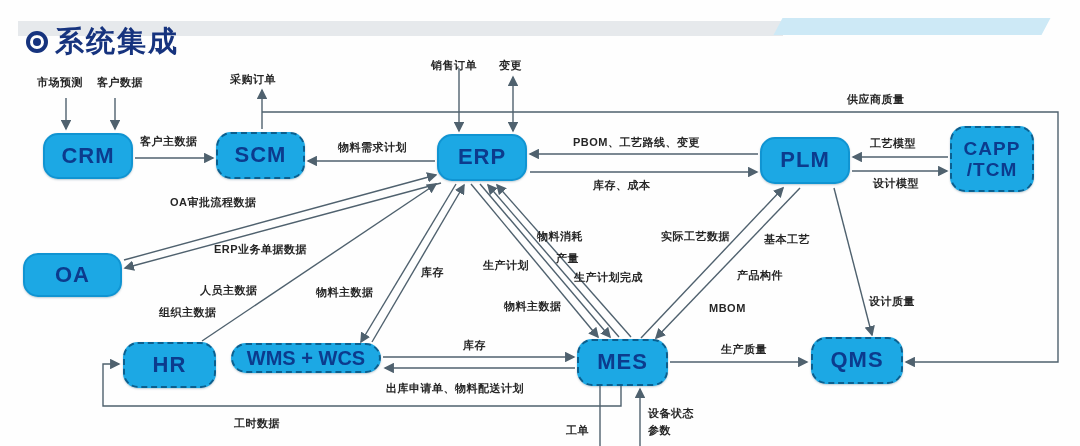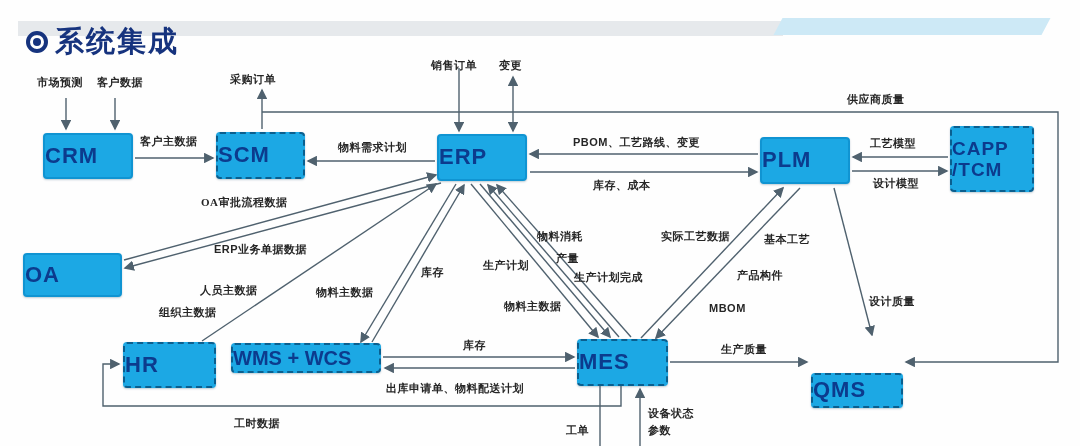--- a/index.html
+++ b/index.html
@@ -11,22 +11,22 @@
   .stage{position:absolute;inset:0;width:1080px;height:446px;}
   
   .band{position:absolute;left:18px;top:21px;width:765px;height:15px;background:#e6e9ec;}
   .ribbon{position:absolute;left:778px;top:18px;width:268px;height:17px;background:#cde9f6;transform:skewX(-28deg);}
   .title-wrap{position:absolute;left:26px;top:22px;display:flex;align-items:center;gap:7px;z-index:5;}
   .bullseye{width:22px;height:22px;border:4px solid #16337e;border-radius:50%;position:relative;box-sizing:border-box;}
   .bullseye::after{content:"";position:absolute;left:50%;top:50%;width:8px;height:8px;margin:-4px 0 0 -4px;border-radius:50%;background:#16337e;}
   .title-text{font-size:29px;font-weight:bold;color:#16337e;letter-spacing:2px;}
   
   .node{
-    position:absolute;display:flex;justify-content:center;flex-direction:column;
-    background:#1ca8e4;border-radius:4px;box-sizing:border-box;z-index:2;
+    position:absolute;display:flex;align-items:center;justify-content:center;flex-direction:column;
+    background:#1ca8e4;border-radius:15px;box-sizing:border-box;z-index:2;
     color:#0c3b8d;font-weight:bold;font-size:22px;letter-spacing:1px;
     box-shadow:0 1px 2px rgba(0,60,90,.25);
   }
   .node.solid{border:2px solid #1094d2;}
   .node.dashed{border:2px dashed #0a5f8f;}
   .node .l2{line-height:1.12;}
   .node[data-name="node-capp"]{font-size:19px;}
   .node[data-name="node-wms"]{font-size:20px;letter-spacing:0;}
   
   svg.edges{position:absolute;inset:0;z-index:3;pointer-events:none;}
@@ -109,38 +109,38 @@
       </div>
       <div class="node dashed" data-name="node-hr" style="left: 123px; top: 342px; width: 93px; height: 46px;">
         <span class="l2" data-name="node-hr-label">HR</span>
       </div>
       <div class="node dashed" data-name="node-wms" style="left: 231px; top: 343px; width: 150px; height: 30px;">
         <span class="l2" data-name="node-wms-label">WMS + WCS</span>
       </div>
       <div class="node dashed" data-name="node-mes" style="left: 577px; top: 339px; width: 91px; height: 47px;">
         <span class="l2" data-name="node-mes-label">MES</span>
       </div>
-      <div class="node dashed" data-name="node-qms" style="left: 811px; top: 337px; width: 92px; height: 35px; margin-top: 36px;">
+      <div class="node dashed" data-name="node-qms" style="left: 811px; top: 337px; width: 92px; height: 47px;">
         <span class="l2" data-name="node-qms-label">QMS</span>
       </div>
     </div>
   <div id="label-layer" data-name="label-layer">
       <div class="elabel" data-name="edge-label-market-forecast-to-crm" style="left: 37px; top: 75px;">市场预测</div>
       <div class="elabel" data-name="edge-label-customer-data-to-crm" style="left: 97px; top: 75px;">客户数据</div>
       <div class="elabel" data-name="edge-label-crm-to-scm" style="left: 140px; top: 134px;">客户主数据</div>
       <div class="elabel" data-name="edge-label-scm-purchase-order" style="left: 230px; top: 72px;">采购订单</div>
       <div class="elabel" data-name="edge-label-scm-to-qms-supplier-quality" style="left: 847px; top: 92px;">供应商质量</div>
       <div class="elabel" data-name="edge-label-sales-order-to-erp" style="left: 431px; top: 58px;">销售订单</div>
       <div class="elabel" data-name="edge-label-change-erp" style="left: 499px; top: 58px;">变更</div>
       <div class="elabel" data-name="edge-label-erp-to-scm" style="left: 338px; top: 140px;">物料需求计划</div>
       <div class="elabel" data-name="edge-label-plm-to-erp" style="left: 573px; top: 135px;">PBOM、工艺路线、变更</div>
       <div class="elabel" data-name="edge-label-erp-to-plm" style="left: 593px; top: 178px;">库存、成本</div>
       <div class="elabel" data-name="edge-label-capp-to-plm" style="left: 870px; top: 136px;">工艺模型</div>
       <div class="elabel" data-name="edge-label-plm-to-capp" style="left: 873px; top: 176px;">设计模型</div>
-      <div class="elabel" data-name="edge-label-oa-to-erp" style="left: 201px; top: 195px; font-family: Liberation Serif, serif;">OA审批流程数据</div>
+      <div class="elabel" data-name="edge-label-oa-to-erp" style="left: 170px; top: 195px;">OA审批流程数据</div>
       <div class="elabel" data-name="edge-label-erp-to-oa" style="left: 214px; top: 242px;">ERP业务单据数据</div>
       <div class="elabel" data-name="edge-label-hr-to-erp" style="left: 200px; top: 283px;">人员主数据</div>
       <div class="elabel" data-name="edge-label-hr-to-erp-1" style="left: 159px; top: 305px;">组织主数据</div>
       <div class="elabel" data-name="edge-label-erp-to-wms" style="left: 316px; top: 285px;">物料主数据</div>
       <div class="elabel" data-name="edge-label-wms-to-erp" style="left: 421px; top: 265px;">库存</div>
       <div class="elabel" data-name="edge-label-erp-to-mes-plan" style="left: 483px; top: 258px;">生产计划</div>
       <div class="elabel" data-name="edge-label-erp-to-mes-material" style="left: 504px; top: 299px;">物料主数据</div>
       <div class="elabel" data-name="edge-label-mes-to-erp-consumption" style="left: 537px; top: 229px;">物料消耗</div>
       <div class="elabel" data-name="edge-label-mes-to-erp-output" style="left: 556px; top: 251px;">产量</div>
       <div class="elabel" data-name="edge-label-mes-to-erp-output-1" style="left: 574px; top: 270px;">生产计划完成</div>

